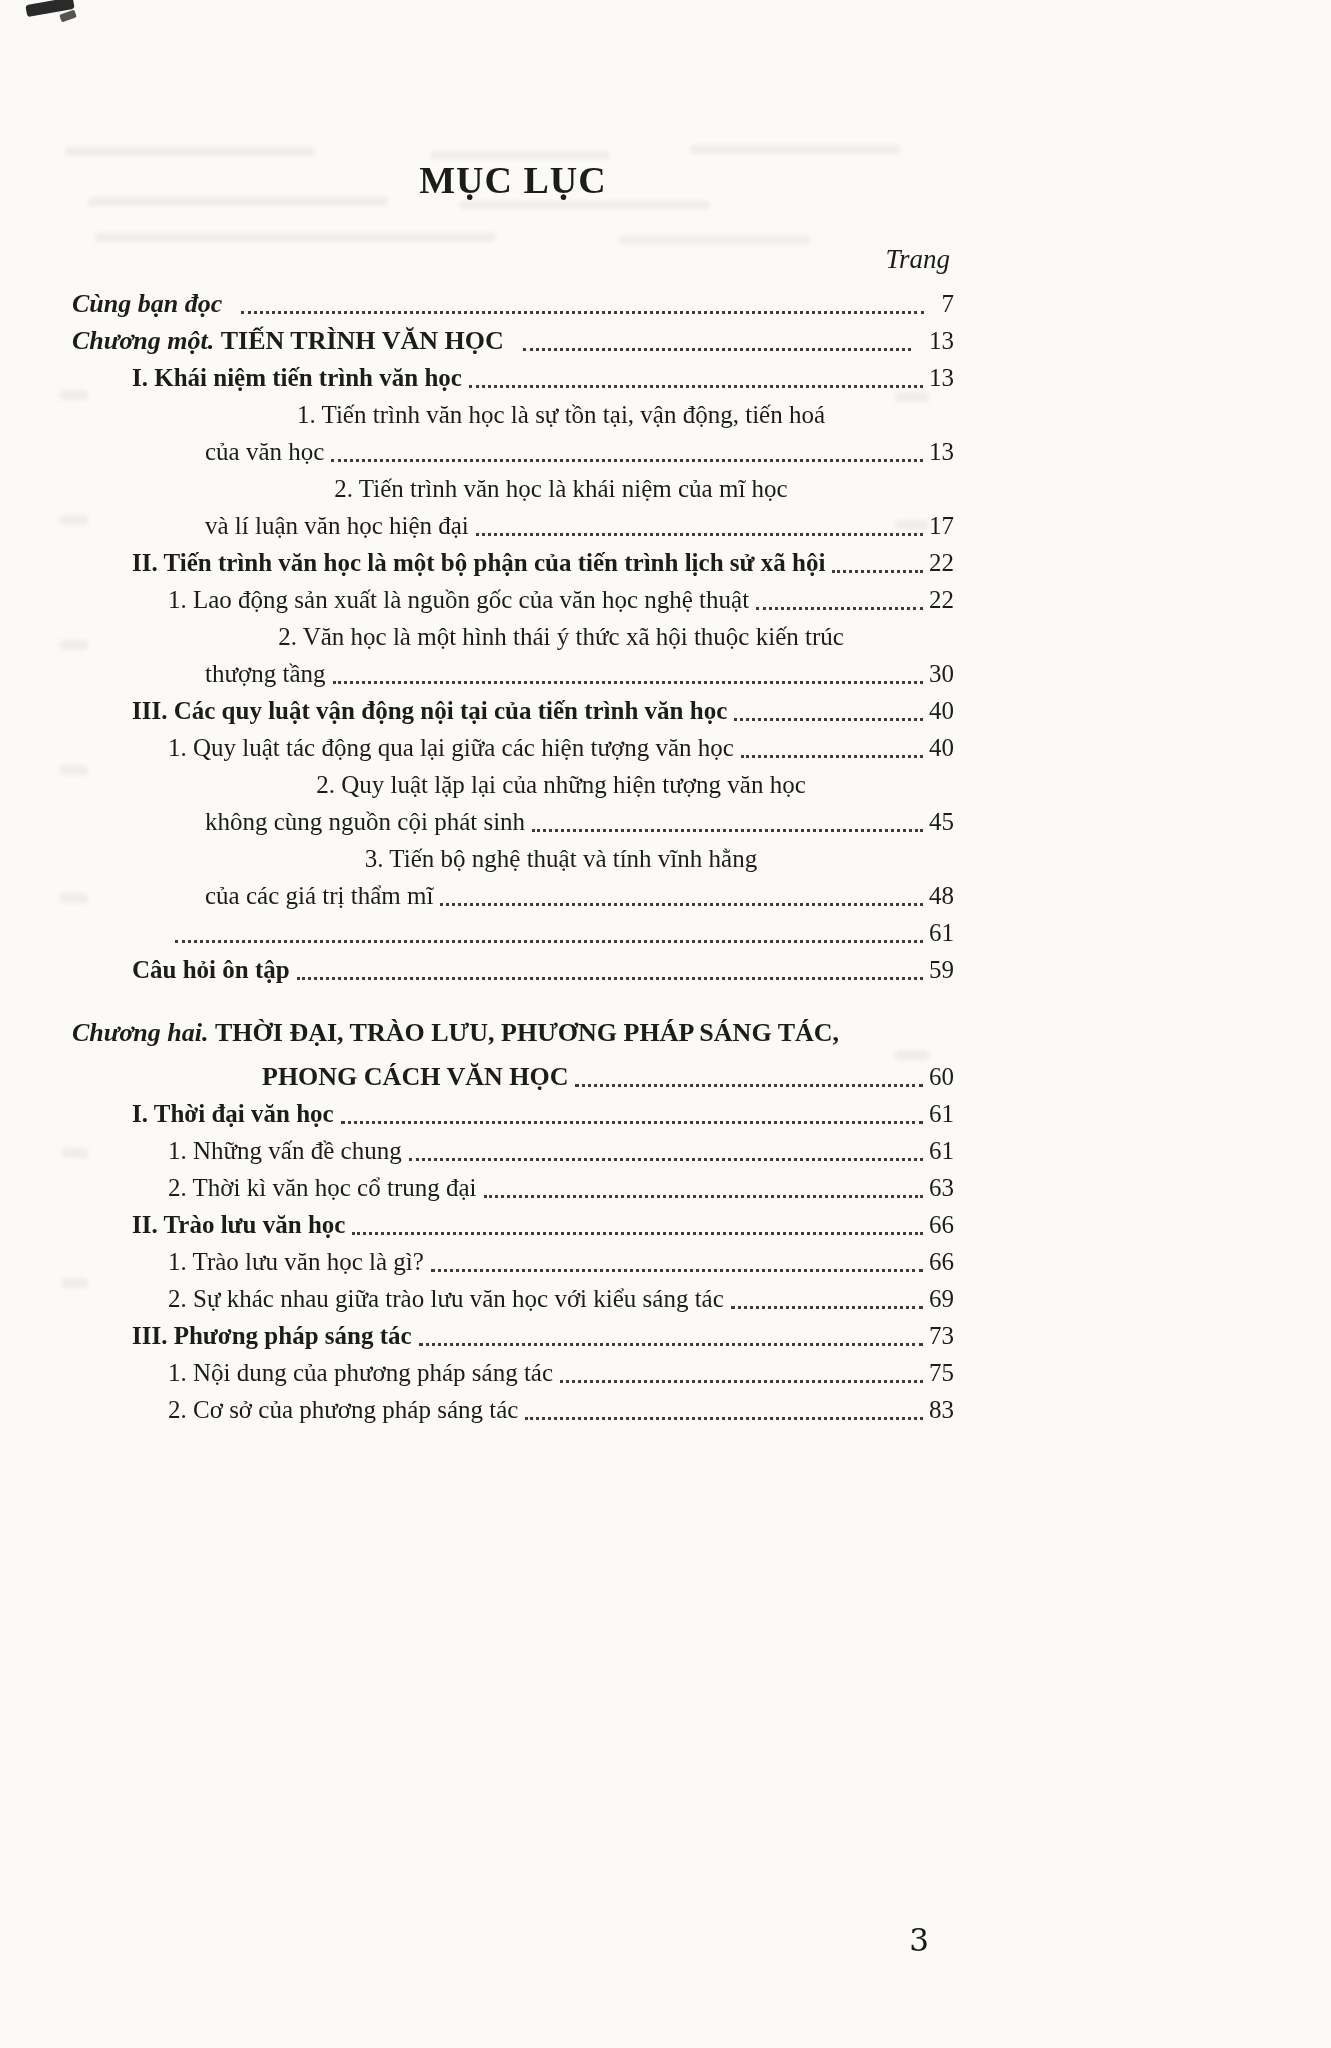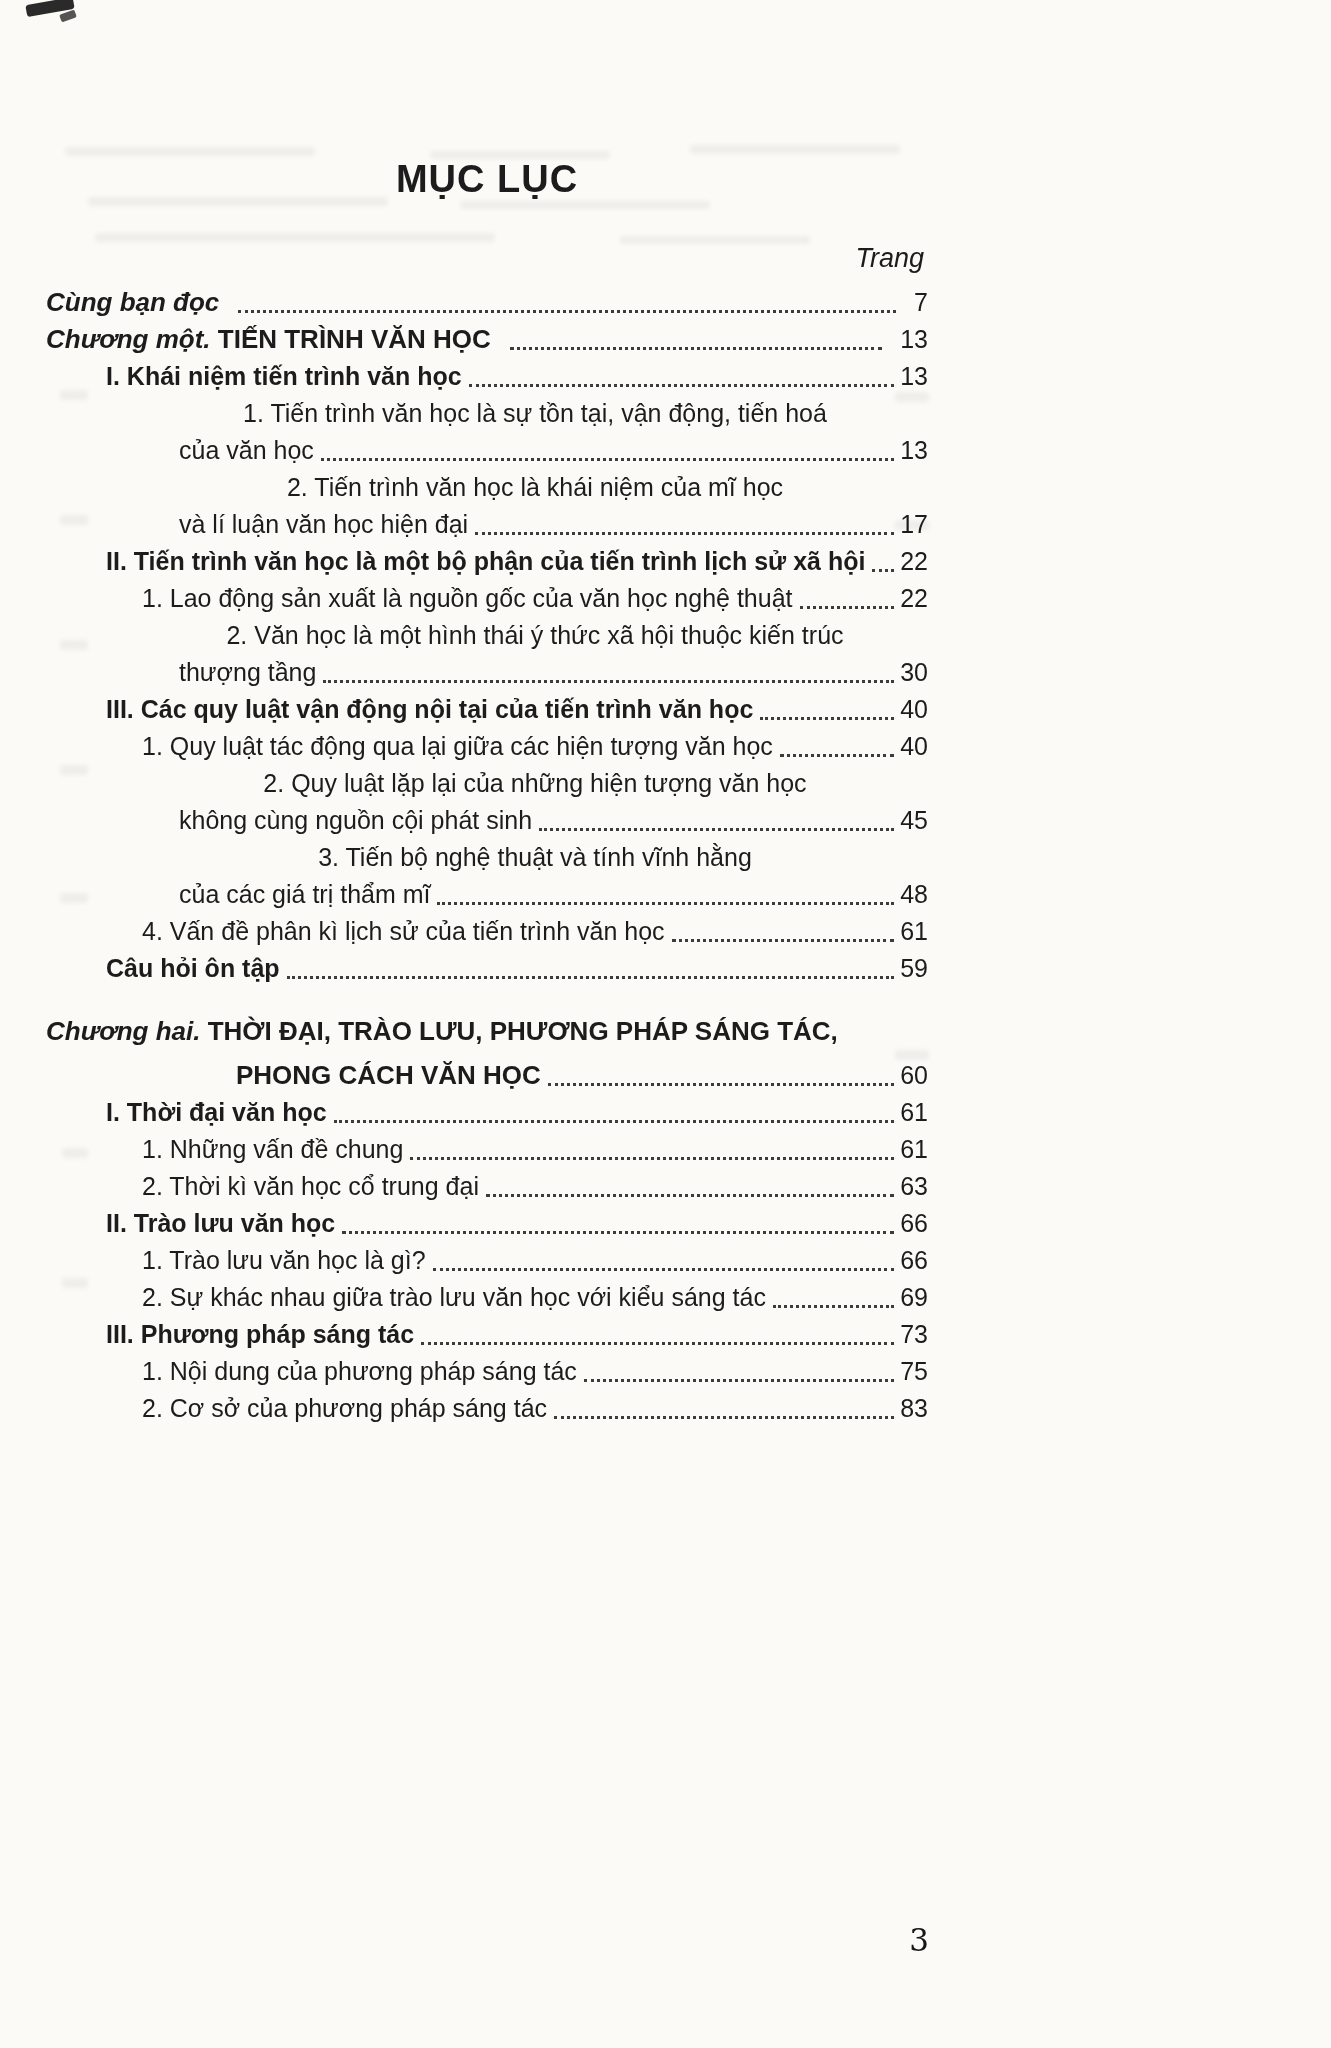--- a/index.html
+++ b/index.html
@@ -11,23 +11,24 @@
     width: 1331px;
     height: 2048px;
     margin: 0 auto;
     background: #fbfaf6;
     color: #1c1c1c;
     overflow: hidden;
   }
 
   .content {
     position: absolute;
-    left: 46px;
+    left: 72px;
     top: 158px;
     width: 882px;
+    font-family: Liberation Serif, serif;
   }
 
   .title {
     text-align: center;
     font-size: 38px;
     font-weight: 700;
     letter-spacing: 1px;
     margin-bottom: 42px;
   }
 
@@ -206,21 +207,20 @@
         </div>
         <div class="row indent-2">
           <span class="txt">3. Tiến bộ nghệ thuật và tính vĩnh hằng</span>
         </div>
         <div class="row indent-3">
           <span class="txt">của các giá trị thẩm mĩ</span>
           <span class="leader"></span>
           <span class="pg">48</span>
         </div>
         <div class="row indent-2">
-          <span class="txt">4. Vấn đề phân kì lịch sử của tiến trình văn học</span>
           <span class="leader"></span>
           <span class="pg">61</span>
         </div>
         <div class="row indent-1 bold">
           <span class="txt">Câu hỏi ôn tập</span>
           <span class="leader"></span>
           <span class="pg">59</span>
         </div>
         <div class="row indent-0 bold gap">
           <span class="txt"><span class="prefix">Chương hai. </span>THỜI ĐẠI, TRÀO LƯU, PHƯƠNG PHÁP SÁNG TÁC,</span>

